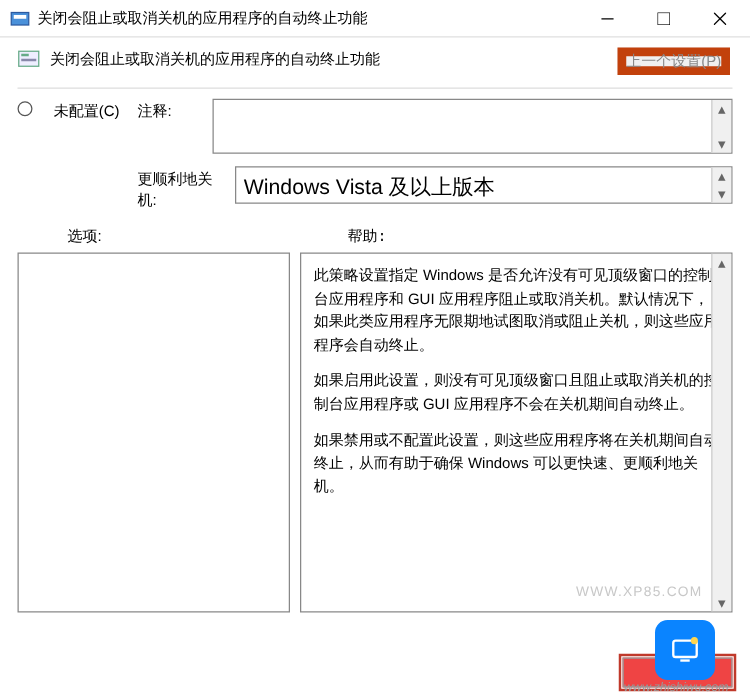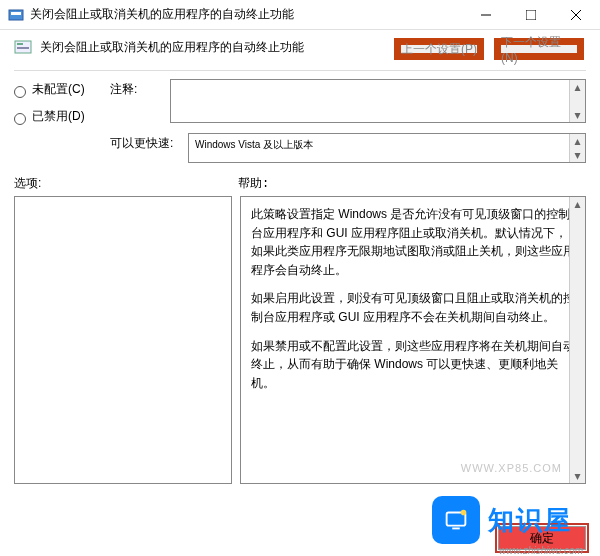--- a/index.html
+++ b/index.html
@@ -12,34 +12,34 @@
     .winbtn svg { width: 10px; height: 10px; }
     .header-row { padding: 8px 14px 10px 14px; display: flex; align-items: flex-start; gap: 10px; }
     .header-left { display: flex; gap: 8px; align-items: center; }
     .header-icon { width: 18px; height: 18px; margin-top: 1px;}
     .header-title { font-size: 12px; color: #000; }
     .navbtns { margin-left: auto; display: flex; gap: 10px; margin-right:2px;}
     .navbtn { width: 90px; height: 22px; border: 7px solid #c2410c; background: #f0f0f0; color: #888; font-size: 12px; display: flex; align-items: center; justify-content: center; }
     .divider { height: 1px; background: #ddd; margin: 0 14px 8px 14px; }
     .config-area { display: flex; padding: 0 14px; gap: 6px; }
     .radio-col { width: 90px; display: flex; flex-direction: column; gap: 10px; padding-top: 2px;}
-    .radio-row { display: flex; align-items: flex-end; gap: 6px; font-size: 12px; color: #000; }
+    .radio-row { display: flex; align-items: flex-start; gap: 17px; font-size: 12px; color: #000; }
     .radio-row.sel { outline: 2px solid #c0392b; outline-offset: 1px; padding:1px 2px; width:fit-content;}
     .radio { width: 12px; height: 12px; border: 1px solid #555; border-radius: 50%; display:inline-flex; align-items:center; justify-content:center;}
     .radio.checked::after{content:"";width:6px;height:6px;background:#000;border-radius:50%;}
     .fields-col { flex: 1; display: flex; flex-direction: column; gap: 10px; }
     .field-row { display: flex; gap: 6px; }
     .field-label { width: 54px; text-align: left; padding-top: 2px; font-size:12px;}
     .textbox { flex: 1; border: 1px solid #888; height: 44px; background: #fff; position: relative; }
     .textbox.small { height: 30px; }
     .textbox .sb { position:absolute; right:0; top:0; bottom:0; width:16px; background:#f0f0f0; border-left:1px solid #ccc; display:flex; flex-direction:column; justify-content:space-between; align-items:center;}
     .sb-btn{width:100%;height:14px;display:flex;align-items:center;justify-content:center;color:#666;}
-    .platform-text{padding:4px 6px; font-size:10px; color:#000;}
+    .platform-text{padding:4px 6px; font-size:17px; color:#000;}
     .labels-row { display: flex; padding: 12px 14px 4px 14px; gap: 0; }
-    .labels-row .lbl1 { width: 224px; font-size:12px;}
+    .labels-row .lbl1 { width: 224px; font-size:12px;margin-left:40px;}
     .labels-row .lbl2 { flex:1; font-size:12px;font-family:Liberation Mono, monospace;}
     .panels { display: flex; padding: 0 14px; gap: 8px; height: 288px; }
     .panel { border: 1px solid #888; background: #fff; }
     .panel.left { width: 218px; }
     .panel.right { flex: 1; padding: 8px 10px; font-size: 12px; line-height: 1.55; color:#000; position:relative;}
     .panel.right p{margin-bottom:10px;}
     .panel.right .wm{position:absolute; bottom:6px; right:23px; color:#c8c8c8; font-size:11px; letter-spacing:1px;}
     .panel.right .sb{position:absolute;right:0;top:0;bottom:0;width:16px;background:#f0f0f0;border-left:1px solid #ccc;display:flex;flex-direction:column;justify-content:space-between;align-items:center;}
     .footer { position:absolute; bottom:6px; right:14px; display:flex; gap:8px;}
     .btn { width: 88px; height: 24px; border: 1px solid #999; background:#ef4444; font-size:12px; display:flex;align-items:center;justify-content:center;}
@@ -86,48 +86,43 @@
       <svg viewBox="0 0 18 18">
           <rect x="1" y="2" width="16" height="12" fill="#eef" stroke="#6a8"></rect>
           <rect x="3" y="4" width="6" height="2" fill="#6a8"></rect>
           <rect x="3" y="8" width="12" height="2" fill="#88a"></rect>
         </svg>
     </span>
     <span class="header-title">关闭会阻止或取消关机的应用程序的自动终止功能</span>
   </div>
   <div class="navbtns">
     <div class="navbtn">上一个设置(P)</div>
-    <div class="navbtn">下一个设置(N)</div>
   </div>
 </div>
 <div class="divider"></div>
 
 <div class="config-area">
   <div class="radio-col">
     <label class="radio-row">
       <span class="radio"></span>
       <span>未配置(C)</span>
-    </label>
-    <label class="radio-row">
-      <span class="radio"></span>
-      <span>已禁用(D)</span>
     </label>
   </div>
   <div class="fields-col">
     <div class="field-row">
       <div class="field-label">注释:</div>
       <div class="textbox">
         <div class="sb">
           <div class="sb-btn">▴</div>
           <div class="sb-btn">▾</div>
         </div>
       </div>
     </div>
     <div class="field-row">
-      <div class="field-label" style="width:72px">可以更快速:</div>
+      <div class="field-label" style="width:72px">更顺利地关机:</div>
       <div class="textbox small">
         <div class="platform-text">Windows Vista 及以上版本</div>
         <div class="sb">
           <div class="sb-btn">▴</div>
           <div class="sb-btn">▾</div>
         </div>
       </div>
     </div>
   </div>
 </div>
@@ -156,15 +151,14 @@
 </div>
 
 <div class="logo">
   <div class="logo-badge">
     <svg viewBox="0 0 32 32" width="30" height="30">
         <rect x="6" y="8" width="20" height="14" rx="2" fill="none" stroke="#fff" stroke-width="2"></rect>
         <rect x="12" y="24" width="8" height="2" fill="#fff"></rect>
         <circle cx="24" cy="8" r="3" fill="#ffd54f"></circle>
       </svg>
   </div>
-  <span class="logo-text">知识屋</span>
 </div>
 <div class="logo-sub">www.zhishiwu.com</div>
 
 </body></html>

